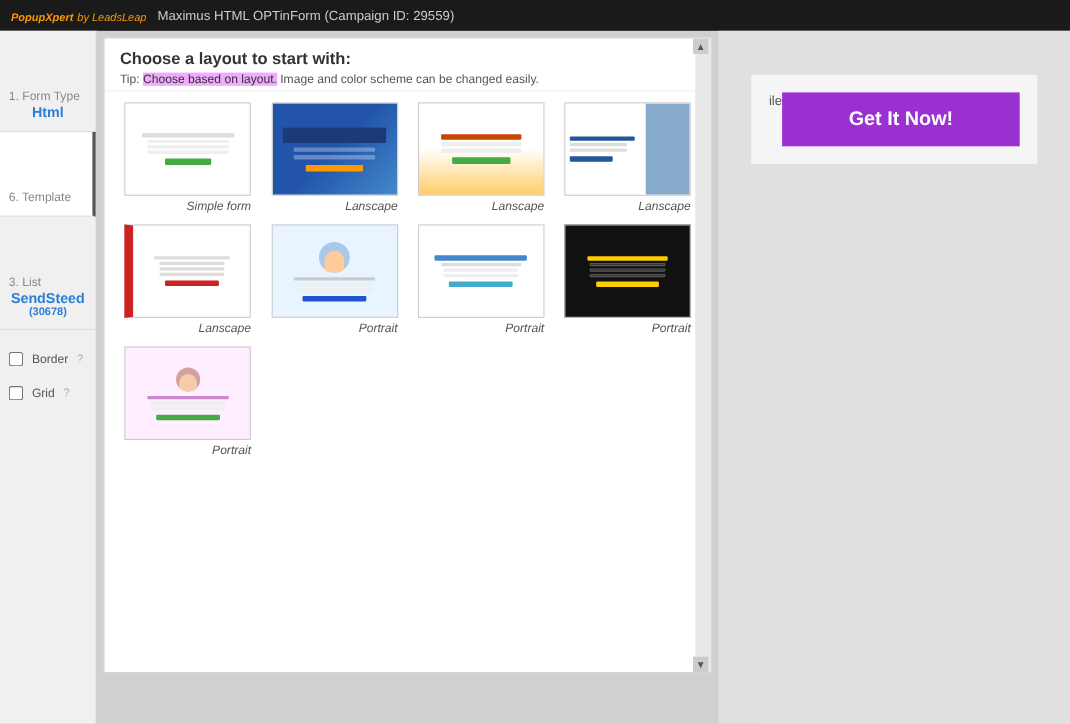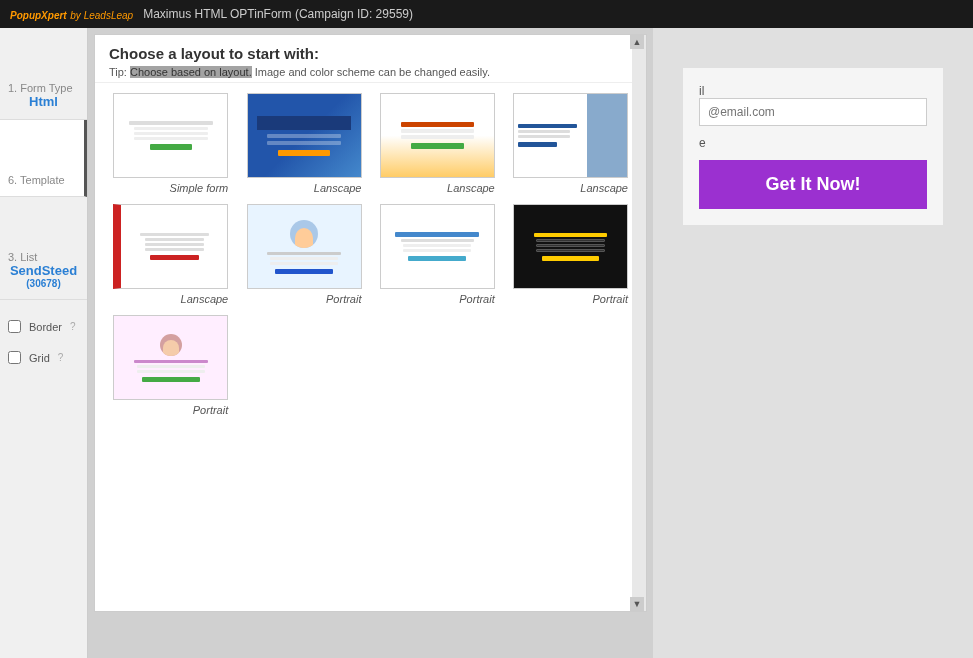--- a/index.html
+++ b/index.html
@@ -66,21 +66,21 @@
       flex-direction: column;
       overflow: hidden;
       position: relative;
     }
     #layout-panel-header {
       padding: 10px 14px 4px;
       border-bottom: 1px solid #eee;
     }
     #layout-panel-header h2 { font-size: 15px; color: #333; font-weight: bold; }
     #layout-panel-tip { font-size: 11px; color: #555; margin-top: 4px; }
-    #layout-panel-tip .highlight { background: #a3a3a3; color: #333; }
+    #layout-panel-tip .highlight { background: #f0abfc; color: #333; }
 
     #layout-grid-container {
       overflow-y: scroll;
       flex: 1;
       padding: 10px;
     }
     #layout-grid {
       display: grid;
       grid-template-columns: repeat(4, 1fr);
       gap: 10px;
@@ -138,22 +138,20 @@
       display: flex;
       flex-direction: column;
       align-items: center;
       padding-top: 40px;
     }
     #preview-form {
       background: #f5f5f5;
       width: 260px;
       padding: 16px;
       display: flex;
-      flex-direction: column;
-      gap: 10px;
     }
     .form-field-label { font-size: 12px; color: #555; }
     .form-field-input {
       width: 100%;
       padding: 6px 8px;
       border: 1px solid #ccc;
       font-size: 12px;
       color: #999;
     }
     .form-submit-btn {
@@ -359,21 +357,20 @@
       </div>
     </div>
 
     <div style="height: 40px; background: #d0d0d0;"></div>
   </div>
 
   <div id="preview-panel">
     <div id="preview-form">
       <div>
         <div class="form-field-label">il</div>
-        <input class="form-field-input" type="text" placeholder="@email.com" style="">
       </div>
       <div>
         <div class="form-field-label">e</div>
       </div>
       <button class="form-submit-btn">Get It Now!</button>
     </div>
   </div>
 
 </div>
 

